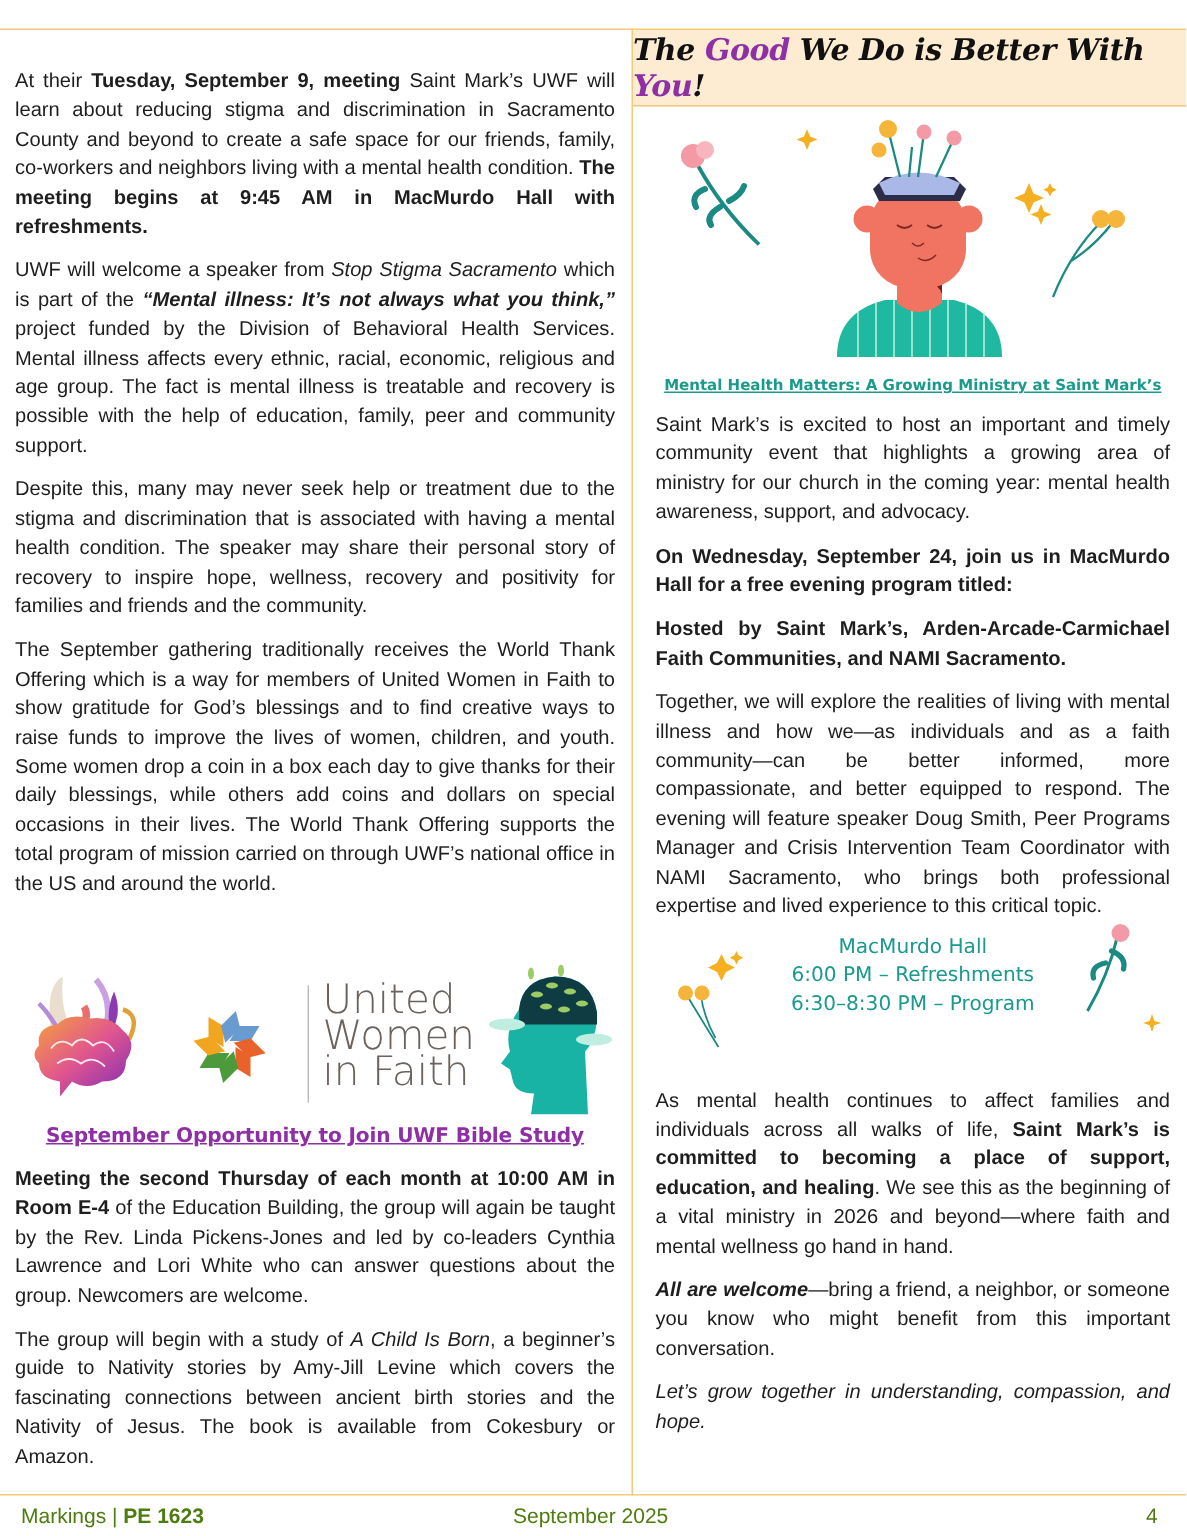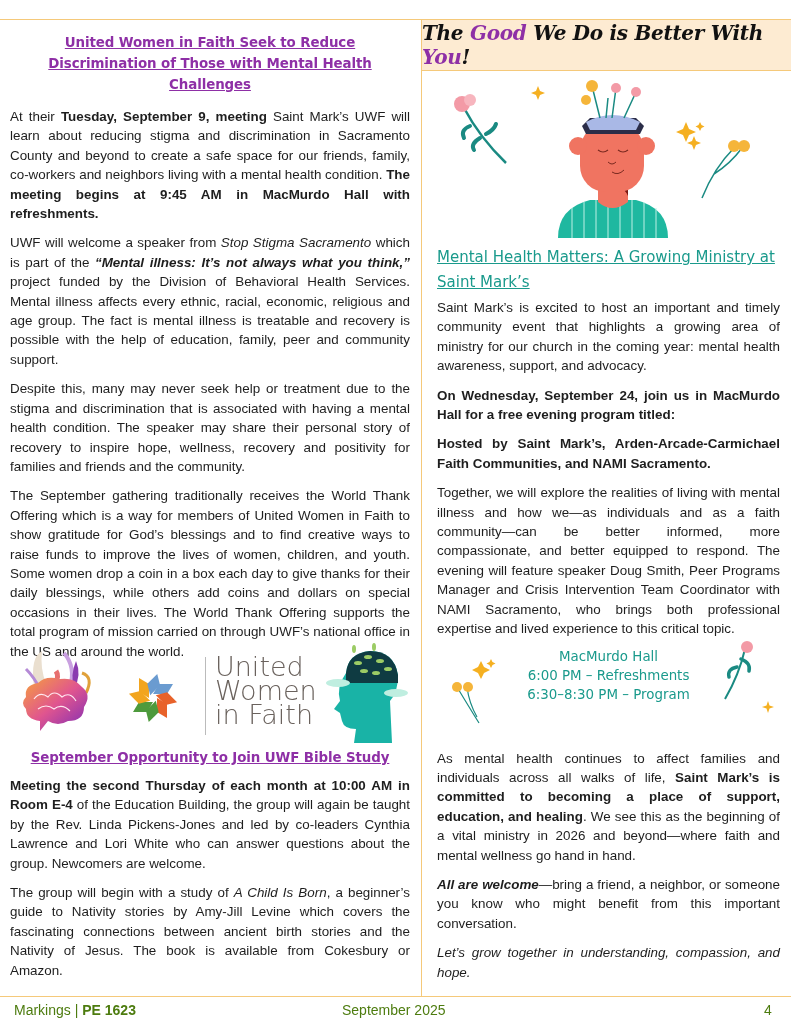--- a/index.html
+++ b/index.html
@@ -28,21 +28,21 @@
   .h-bible { position: absolute; left: 10px; top: 747px; width: 400px; }
 
   
   .banner { position: absolute; left: 422px; top: 20px; width: 369px; height: 51px; background: #fdebd2; border-bottom: 1px solid #f5c97a; display: flex; align-items: center; justify-content: center; }
   .banner-text { font-family: "DejaVu Serif", serif; font-style: italic; font-weight: 700; font-size: 20px; color: #111; letter-spacing: -0.3px; }
   .banner-text .accent { color: #8e2fa6; }
 
   .hero { position: absolute; left: 440px; top: 78px; width: 340px; height: 160px; }
 
   .right { position: absolute; left: 437px; top: 245px; width: 343px; }
-  .h-teal { color: #1a9a8c; text-decoration: underline; text-align: left; font-weight: 400; font-size: 15px; line-height: 25px; }
+  .h-teal { color: #1a9a8c; text-decoration: underline; text-align: center; font-weight: 700; font-size: 10px; line-height: 25px; }
   .h-teal-sub { color: #1a9a8c; text-align: center; font-weight: 600; font-size: 13.4px; line-height: 19px; margin-top: 12px; }
   .right p.body { margin-top: 10px; }
   .right p.body:first-of-type { margin-top: 3px; }
 
   .event { position: relative; margin-top: 8px; height: 92px; }
   .event-title { text-align: center; color: #1a9a8c; font-weight: 700; font-size: 13.4px; line-height: 19px; padding-top: 6px; }
   .event-line { text-align: center; color: #1a9a8c; font-size: 13.4px; line-height: 19px; }
   .deco { position: absolute; }
 
   
@@ -53,21 +53,20 @@
   .footer-right { position: absolute; left: 764px; top: 2px; }
 </style>
 </head>
 <body>
 
 <div class="top-rule"></div>
 <div class="col-divider"></div>
 <div class="bottom-rule"></div>
 
 <div class="left">
-  <h2 class="h-purple">United Women in Faith Seek to Reduce Discrimination of Those with Mental Health Challenges</h2>
   <p class="body" style="margin-top:12px;">
     <span>At their </span><b>Tuesday, September 9, meeting</b><span> Saint Mark’s UWF will learn about reducing stigma and discrimination in Sacramento County and beyond to create a safe space for our friends, family, co-workers and neighbors living with a mental health condition. </span><b>The meeting begins at 9:45 AM in MacMurdo Hall with refreshments.</b>
   </p>
   <p class="body">
     <span>UWF will welcome a speaker from </span><i>Stop Stigma Sacramento</i><span> which is part of the </span><b><i>“Mental illness: It’s not always what you think,”</i></b><span> project funded by the Division of Behavioral Health Services. Mental illness affects every ethnic, racial, economic, religious and age group. The fact is mental illness is treatable and recovery is possible with the help of education, family, peer and community support.</span>
   </p>
   <p class="body">Despite this, many may never seek help or treatment due to the stigma and discrimination that is associated with having a mental health condition. The speaker may share their personal story of recovery to inspire hope, wellness, recovery and positivity for families and friends and the community.</p>
   <p class="body">The September gathering traditionally receives the World Thank Offering which is a way for members of United Women in Faith to show gratitude for God’s blessings and to find creative ways to raise funds to improve the lives of women, children, and youth. Some women drop a coin in a box each day to give thanks for their daily blessings, while others add coins and dollars on special occasions in their lives. The World Thank Offering supports the total program of mission carried on through UWF’s national office in the US and around the world.</p>
 </div>
 

